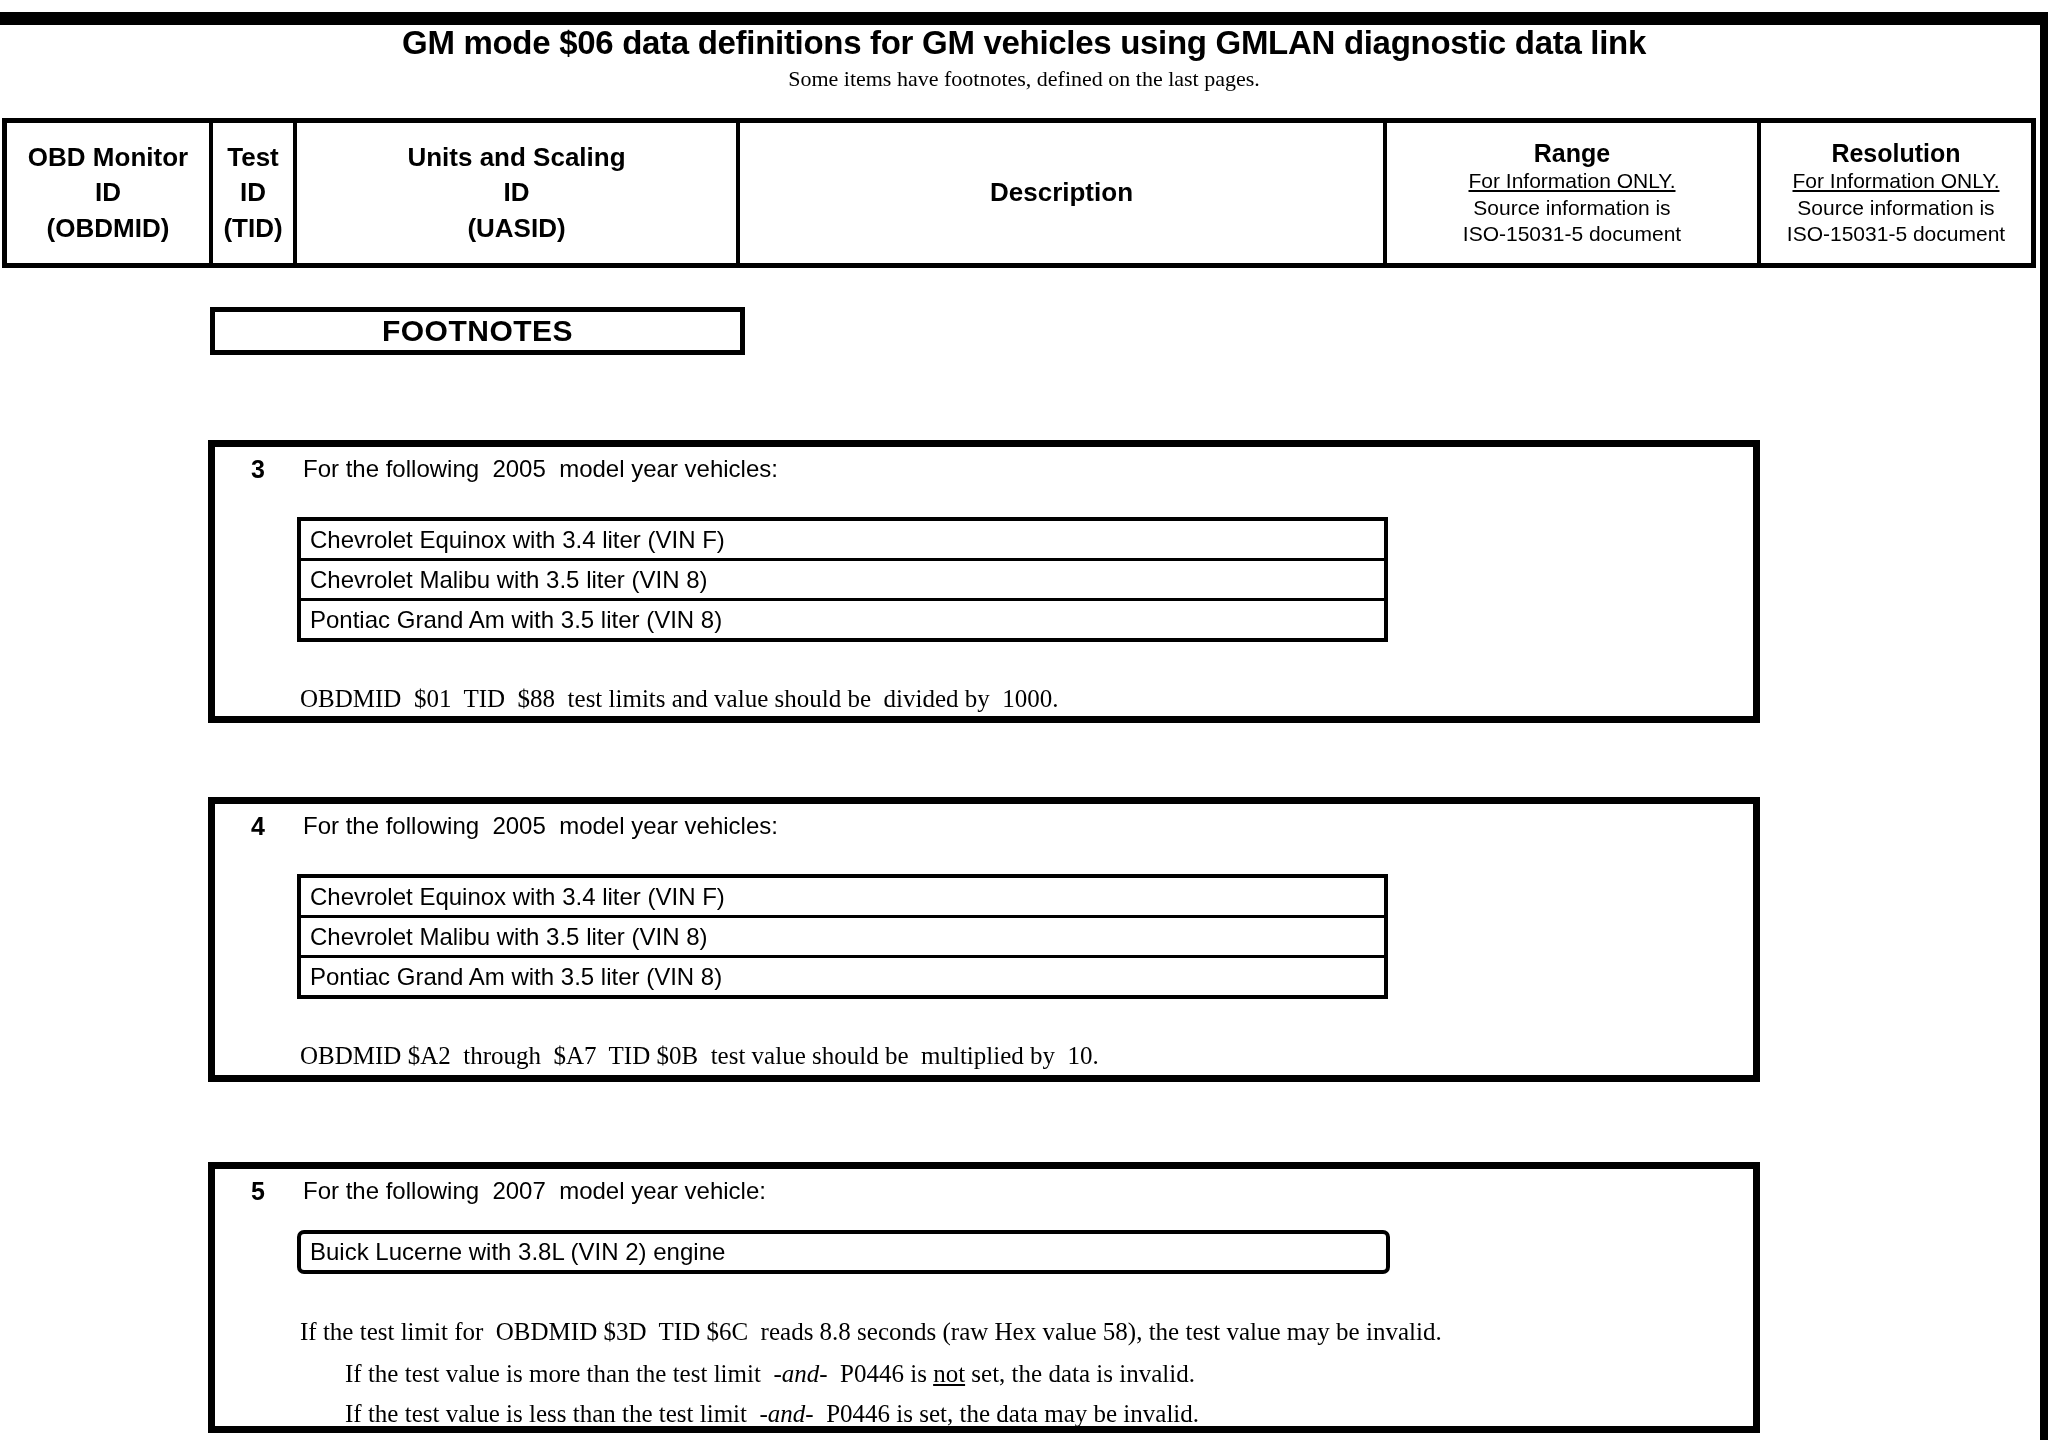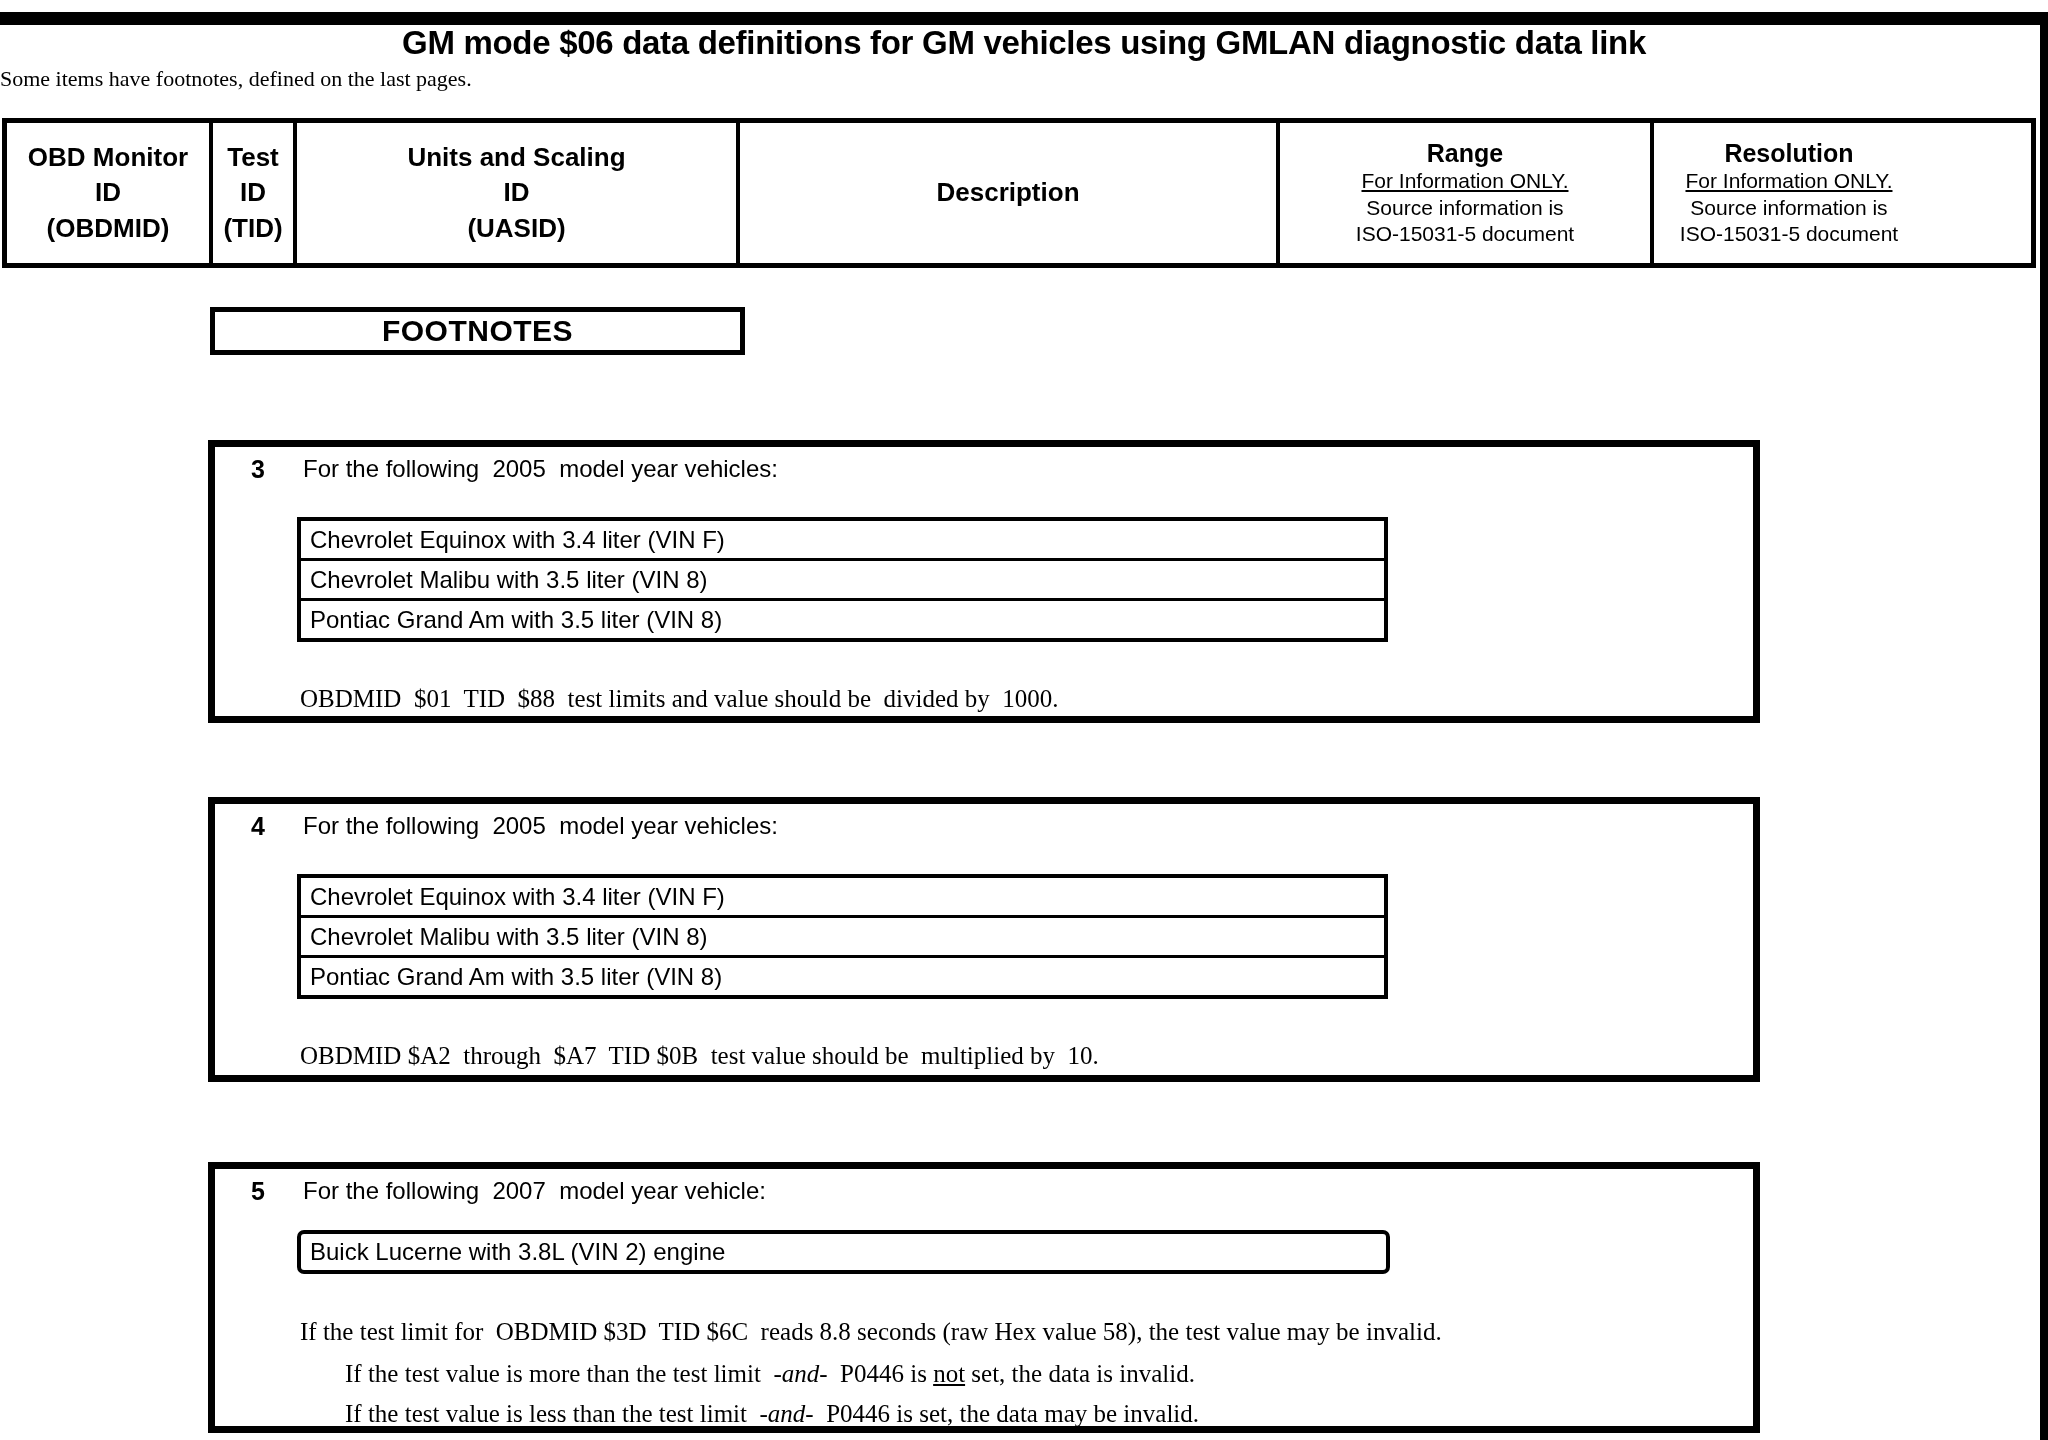--- a/index.html
+++ b/index.html
@@ -6,30 +6,30 @@
   body{
     width:2048px;height:1440px;position:relative;background:#ffffff;
     font-family:"Liberation Sans",sans-serif;color:#000;overflow:hidden;
   }
   .abs{position:absolute;}
   
   .top-bar{left:0;top:12px;width:2048px;height:13px;background:#000;}
   .right-bar{left:2040px;top:12px;width:8px;height:1428px;background:#000;}
   
   .title{left:0;top:24px;width:2048px;text-align:center;font-size:33px;font-weight:bold;letter-spacing:-.3px;white-space:pre-wrap;}
-  .subtitle{left:0;top:66px;width:2048px;text-align:left;font-size:22px;font-family:"Liberation Serif",serif;white-space:pre-wrap;}
+  .subtitle{left:0;top:66px;width:2048px;text-align:center;font-size:22px;font-family:"Liberation Serif",serif;white-space:pre-wrap;}
   
   .hdr-table{left:2px;top:118px;width:2034px;height:150px;border:5px solid #000;display:flex;box-sizing:border-box;}
   .hdr-cell{box-sizing:border-box;border-right:4px solid #000;display:flex;flex-direction:column;justify-content:center;align-items:center;text-align:center;padding:2px 12px;}
   .hdr-cell:last-child{border-right:none;}
   .hdr-label{font-size:26px;font-weight:bold;line-height:1.35;white-space:pre-line;}
   .hdr-info-heading{font-size:25px;font-weight:bold;line-height:1.2;}
   .hdr-info-note{font-size:21px;line-height:1.28;text-decoration:underline;}
   .hdr-info-src{font-size:21px;line-height:1.28;white-space:pre-line;}
-  .w1{width:206px;} .w2{width:84px;} .w3{width:443px;} .w4{width:540px;} .w5{width:374px;} .w6{width:270px;}
+  .w1{width:206px;} .w2{width:84px;} .w3{width:443px;} .w4{width:647px;} .w5{width:374px;} .w6{width:270px;}
   
   .footnotes-box{left:210px;top:307px;width:535px;height:48px;border:5px solid #000;box-sizing:border-box;display:flex;align-items:center;justify-content:center;font-size:30px;font-weight:bold;letter-spacing:.5px;}
   
   .fn-box{left:208px;width:1552px;border:7px solid #000;box-sizing:border-box;}
   .fn3{top:440px;height:283px;}
   .fn4{top:797px;height:285px;}
   .fn5{top:1162px;height:271px;}
   .fn-num{position:absolute;left:36px;top:8px;font-size:25px;font-weight:bold;}
   .fn-intro{position:absolute;left:88px;top:8px;font-size:24px;white-space:pre-wrap;}
   .veh-table{position:absolute;left:82px;top:70px;width:1091px;border:4px solid #000;box-sizing:border-box;}

